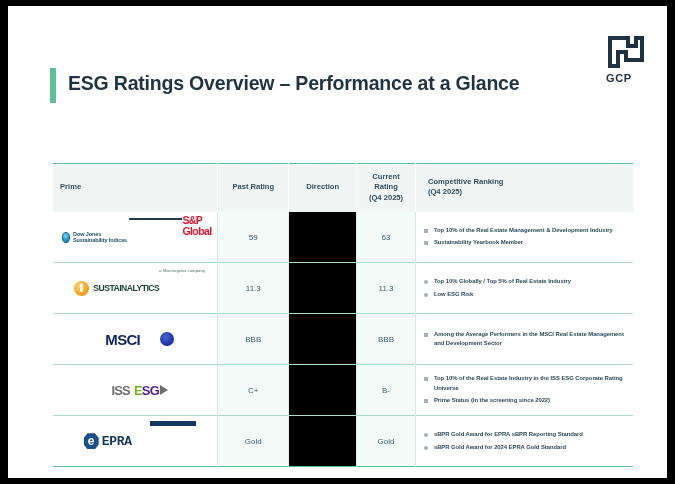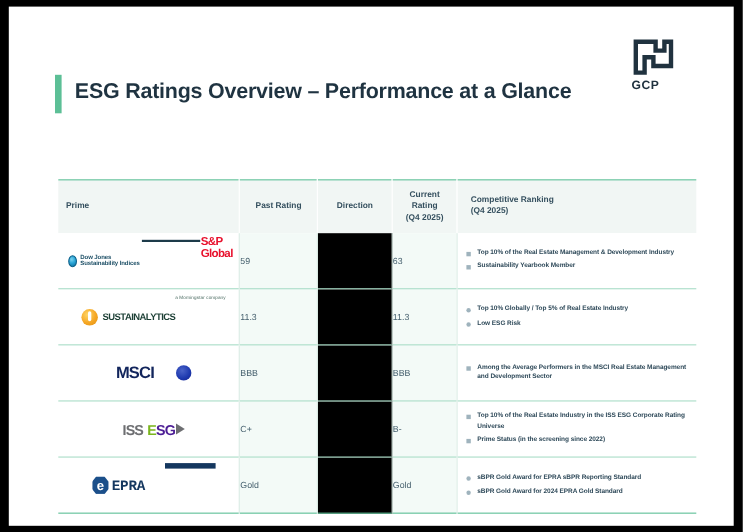--- a/index.html
+++ b/index.html
@@ -29,21 +29,21 @@
     font-size: 19.5px;
     font-weight: bold;
     letter-spacing: -0.2px;
     color: #1f3341;
     white-space: nowrap;
   }
 
   
   .logo {
     position: absolute;
-    left: 566px; top: 28px;
+    left: 598px; top: 28px;
     width: 48px; height: 52px;
   }
   .logo-mark { width: 40px; height: 36px; display:block; }
   .logo-word {
     margin-top: 3px;
     font-size: 11px;
     font-weight: bold;
     letter-spacing: 0.6px;
     color: #20323f;
     line-height: 1;
@@ -82,21 +82,21 @@
   .table tbody tr { border-bottom: 1px solid #a9ddc7; }
   .table tbody tr:last-child { border-bottom: 1.5px solid #5cbf96; }
 
   .table tbody td {
     height: 51px;
     vertical-align: middle;
     font-size: 8px;
     color: #46606e;
   }
   td.cell-logo  { background: #ffffff; padding-left: 9px; }
-  td.cell-val   { background: #f3faf7; text-align: left; font-size: 8.4px; color: #4e6a78;
+  td.cell-val   { background: #f3faf7; text-align: center; font-size: 8.4px; color: #4e6a78;
                   border-left: 1px solid #d9ece4; border-right: 1px solid #d9ece4; }
   td.cell-dir   { background: #000000; border-right: 1px solid #d9ece4; }
   td.cell-rank  { background: #ffffff; padding: 4px 6px 4px 8px; }
 
   
   .bullets { list-style: none; }
   .bullets li {
     position: relative;
     padding-left: 10px;
     font-size: 5.9px;

